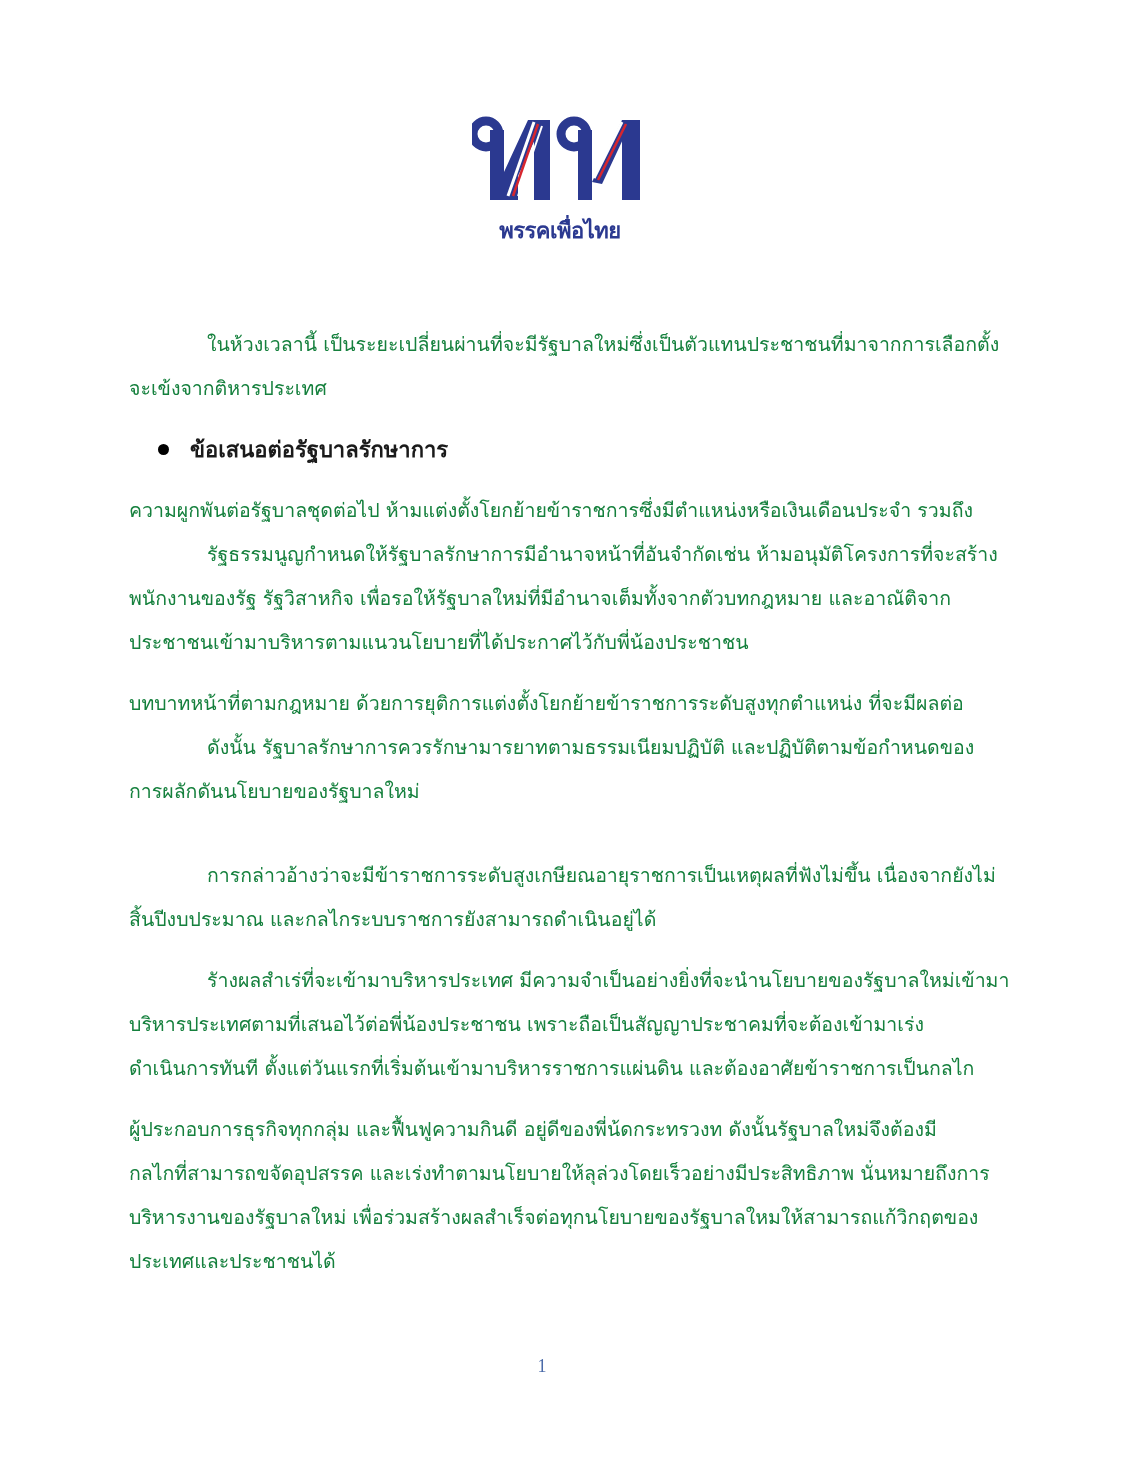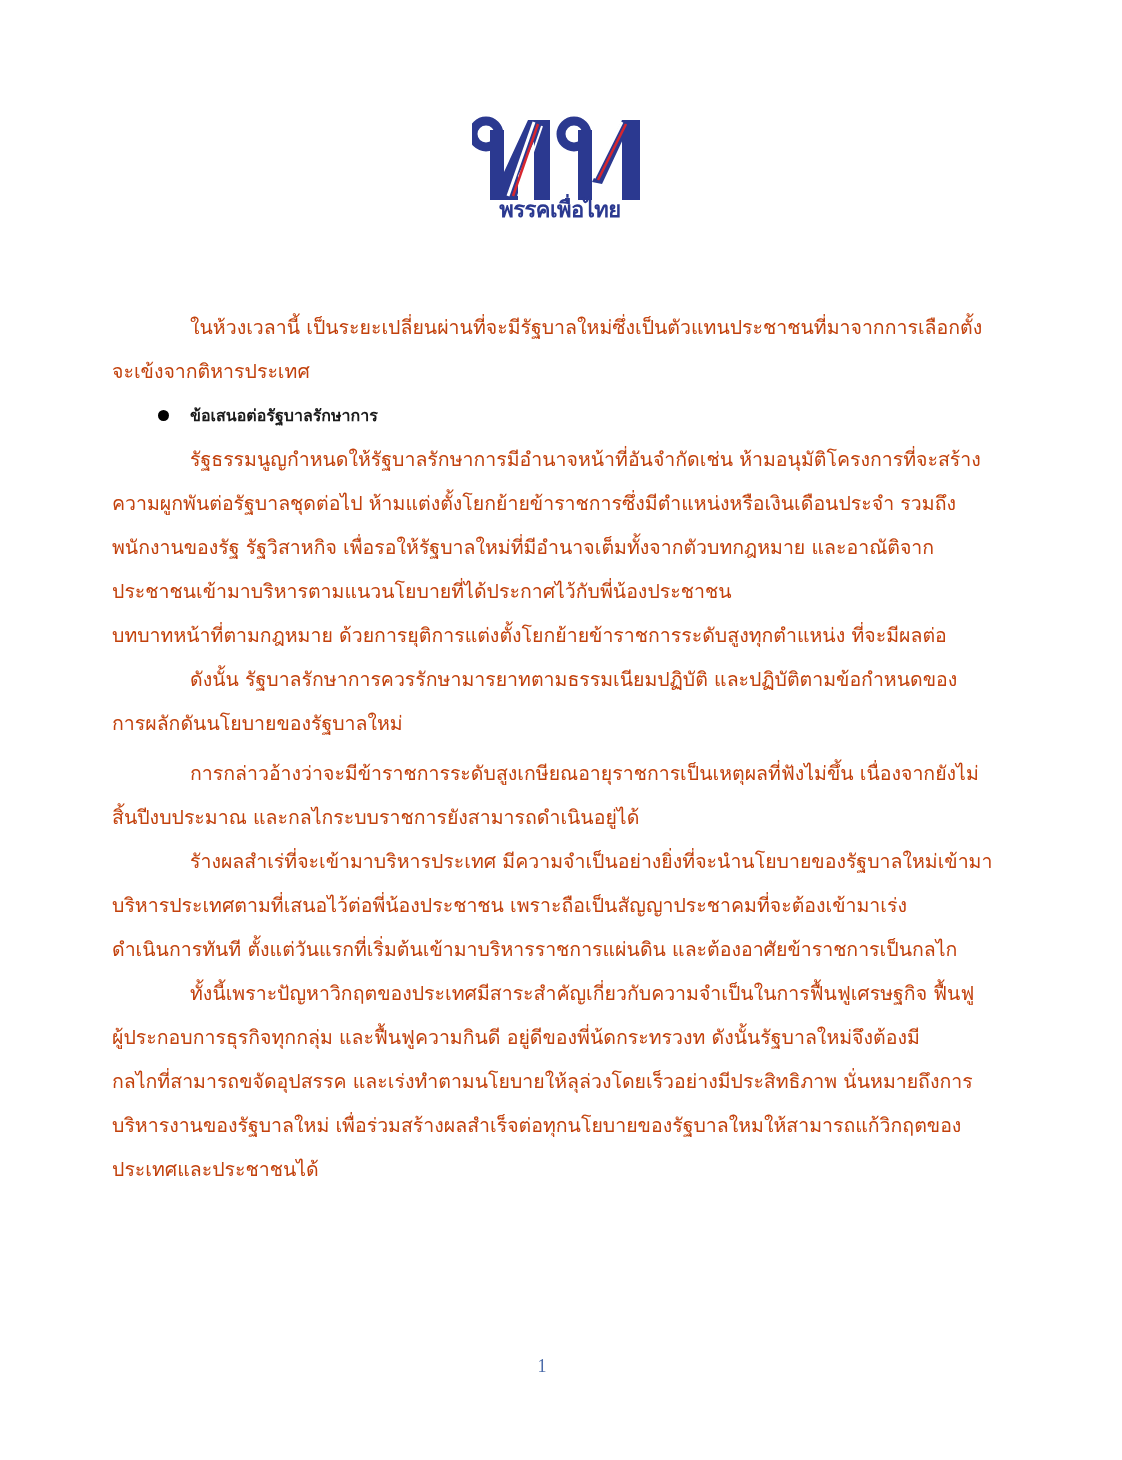--- a/index.html
+++ b/index.html
@@ -19,52 +19,52 @@
       position: absolute;
       left: 472px;
       top: 112px;
       width: 176px;
       height: 124px;
     }
     .logo svg { display: block; }
     .logo-caption {
       position: absolute;
       left: 0;
-      top: 80px;
+      top: 101px;
       width: 176px;
       text-align: center;
       font-family: "DejaVu Sans", sans-serif;
       font-weight: bold;
       font-size: 22px;
       color: #2b3990;
       letter-spacing: -0.5px;
     }
     .content {
       position: absolute;
       left: 112px;
       top: 306px;
       width: 918px;
     }
     .para {
-      margin: 0;
+      margin: 17px;
       font-size: 19.5px;
       line-height: 44px;
       text-align: justify;
       text-indent: 78px;
-      color: #c2410c;
+      color: #15803d;
     }
     .para .line {
       display: block;
       white-space: nowrap;
     }
     .para .line.first { text-indent: 78px; }
     .para .line.cont { text-indent: 0; }
     .bullet-heading {
       position: relative;
-      font-size: 16px;
+      font-size: 22px;
       line-height: 44px;
       font-weight: bold;
       padding-left: 78px;
       height: 44px;
     }
     .bullet-dot {
       position: absolute;
       left: 46px;
       top: 16px;
       width: 11px;
@@ -118,22 +118,22 @@
     <span class="line first">ในห้วงเวลานี้ เป็นระยะเปลี่ยนผ่านที่จะมีรัฐบาลใหม่ซึ่งเป็นตัวแทนประชาชนที่มาจากการเลือกตั้ง</span>
     <span class="line cont">จะเข้งจากติหารประเทศ</span>
   </p>
 
   <div class="bullet-heading">
     <span class="bullet-dot"></span>
     <span>ข้อเสนอต่อรัฐบาลรักษาการ</span>
   </div>
 
   <p class="para" style="text-indent:0">
+    <span class="line cont">ความผูกพันต่อรัฐบาลชุดต่อไป  ห้ามแต่งตั้งโยกย้ายข้าราชการซึ่งมีตำแหน่งหรือเงินเดือนประจำ รวมถึง</span>
     <span class="line first">รัฐธรรมนูญกำหนดให้รัฐบาลรักษาการมีอำนาจหน้าที่อันจำกัดเช่น ห้ามอนุมัติโครงการที่จะสร้าง</span>
-    <span class="line cont">ความผูกพันต่อรัฐบาลชุดต่อไป  ห้ามแต่งตั้งโยกย้ายข้าราชการซึ่งมีตำแหน่งหรือเงินเดือนประจำ รวมถึง</span>
     <span class="line cont">พนักงานของรัฐ รัฐวิสาหกิจ เพื่อรอให้รัฐบาลใหม่ที่มีอำนาจเต็มทั้งจากตัวบทกฎหมาย และอาณัติจาก</span>
     <span class="line cont">ประชาชนเข้ามาบริหารตามแนวนโยบายที่ได้ประกาศไว้กับพี่น้องประชาชน</span>
   </p>
 
   <p class="para" style="text-indent:0">
     <span class="line cont">บทบาทหน้าที่ตามกฎหมาย ด้วยการยุติการแต่งตั้งโยกย้ายข้าราชการระดับสูงทุกตำแหน่ง ที่จะมีผลต่อ</span>
     <span class="line first">ดังนั้น รัฐบาลรักษาการควรรักษามารยาทตามธรรมเนียมปฏิบัติ และปฏิบัติตามข้อกำหนดของ</span>
     <span class="line cont">การผลักดันนโยบายของรัฐบาลใหม่</span>
   </p>
 
@@ -144,21 +144,20 @@
     <span class="line cont">สิ้นปีงบประมาณ และกลไกระบบราชการยังสามารถดำเนินอยู่ได้</span>
   </p>
 
   <p class="para" style="text-indent:0">
     <span class="line first">รัางผลสำเร่ที่จะเข้ามาบริหารประเทศ มีความจำเป็นอย่างยิ่งที่จะนำนโยบายของรัฐบาลใหม่เข้ามา</span>
     <span class="line cont">บริหารประเทศตามที่เสนอไว้ต่อพี่น้องประชาชน เพราะถือเป็นสัญญาประชาคมที่จะต้องเข้ามาเร่ง</span>
     <span class="line cont">ดำเนินการทันที ตั้งแต่วันแรกที่เริ่มต้นเข้ามาบริหารราชการแผ่นดิน และต้องอาศัยข้าราชการเป็นกลไก</span>
   </p>
 
   <p class="para" style="text-indent:0">
-    <span class="line first">ทั้งนี้เพราะปัญหาวิกฤตของประเทศมีสาระสำคัญเกี่ยวกับความจำเป็นในการฟื้นฟูเศรษฐกิจ ฟื้นฟู</span>
     <span class="line cont">ผู้ประกอบการธุรกิจทุกกลุ่ม และฟื้นฟูความกินดี อยู่ดีของพี่น้ดกระทรวงท  ดังนั้นรัฐบาลใหม่จึงต้องมี</span>
     <span class="line cont">กลไกที่สามารถขจัดอุปสรรค และเร่งทำตามนโยบายให้ลุล่วงโดยเร็วอย่างมีประสิทธิภาพ นั่นหมายถึงการ</span>
     <span class="line cont">บริหารงานของรัฐบาลใหม่ เพื่อร่วมสร้างผลสำเร็จต่อทุกนโยบายของรัฐบาลใหมให้สามารถแก้วิกฤตของ</span>
     <span class="line cont">ประเทศและประชาชนได้</span>
   </p>
 </div>
 
 <div class="page-number">1</div>
 
 </body></html>

